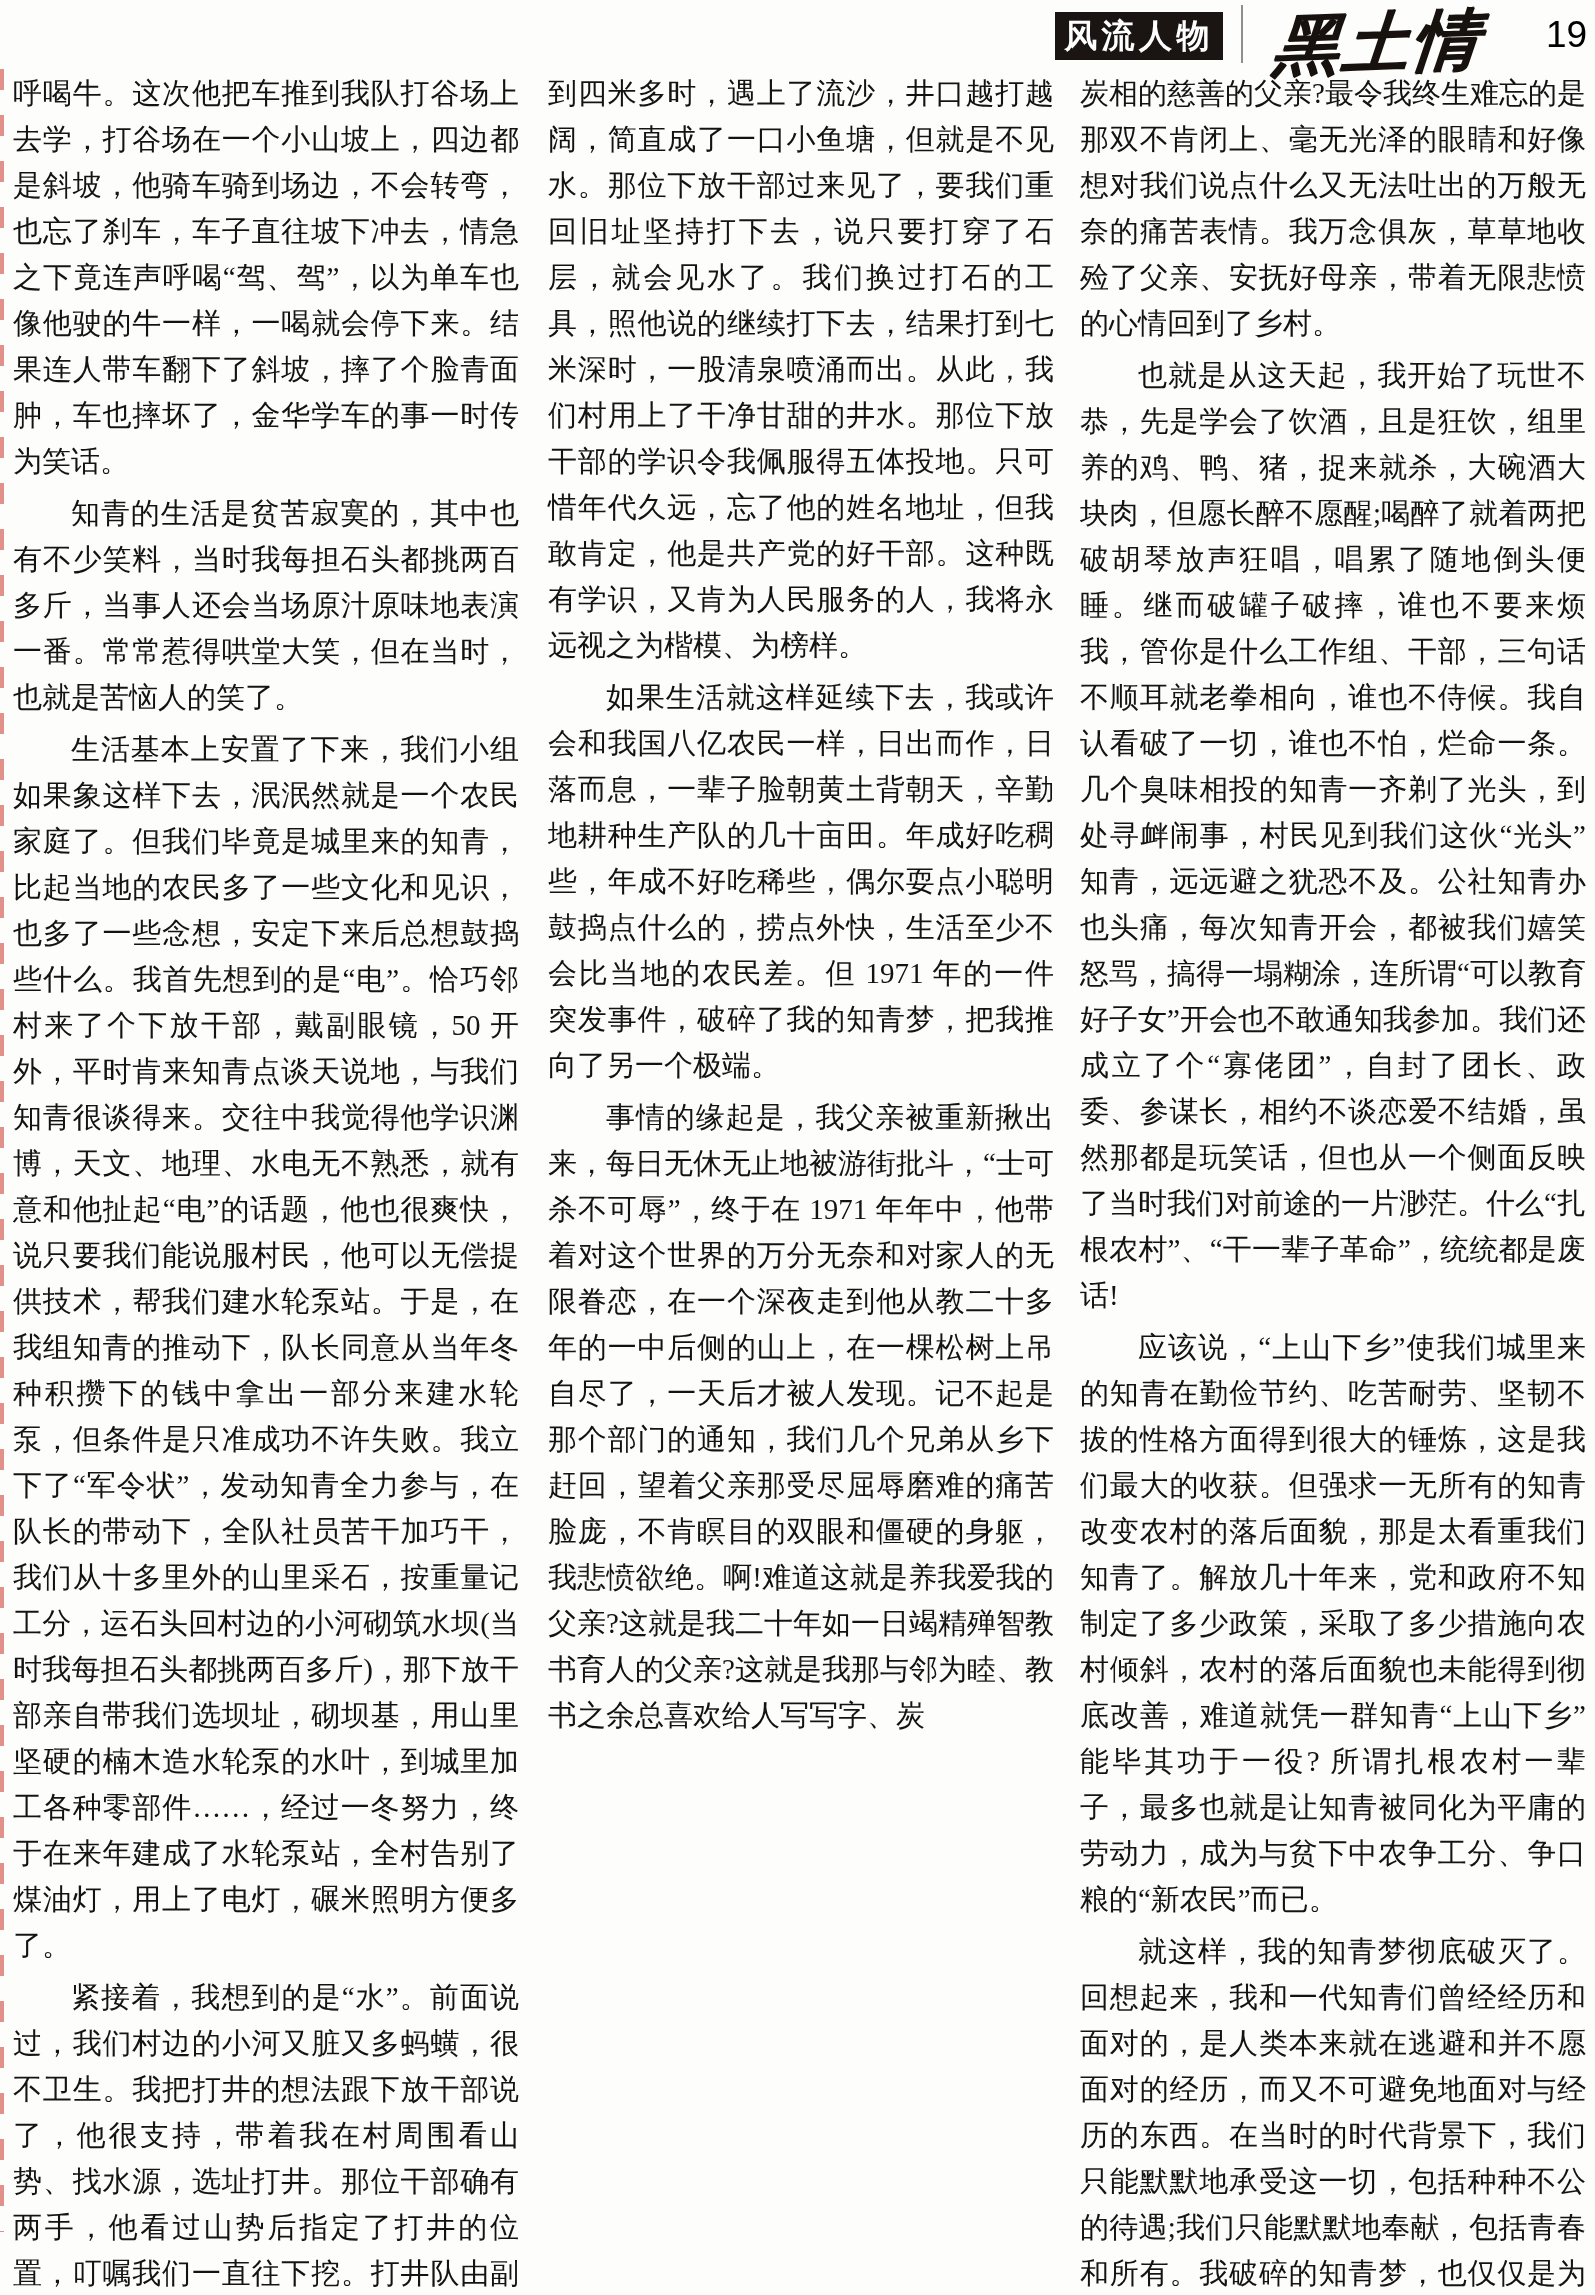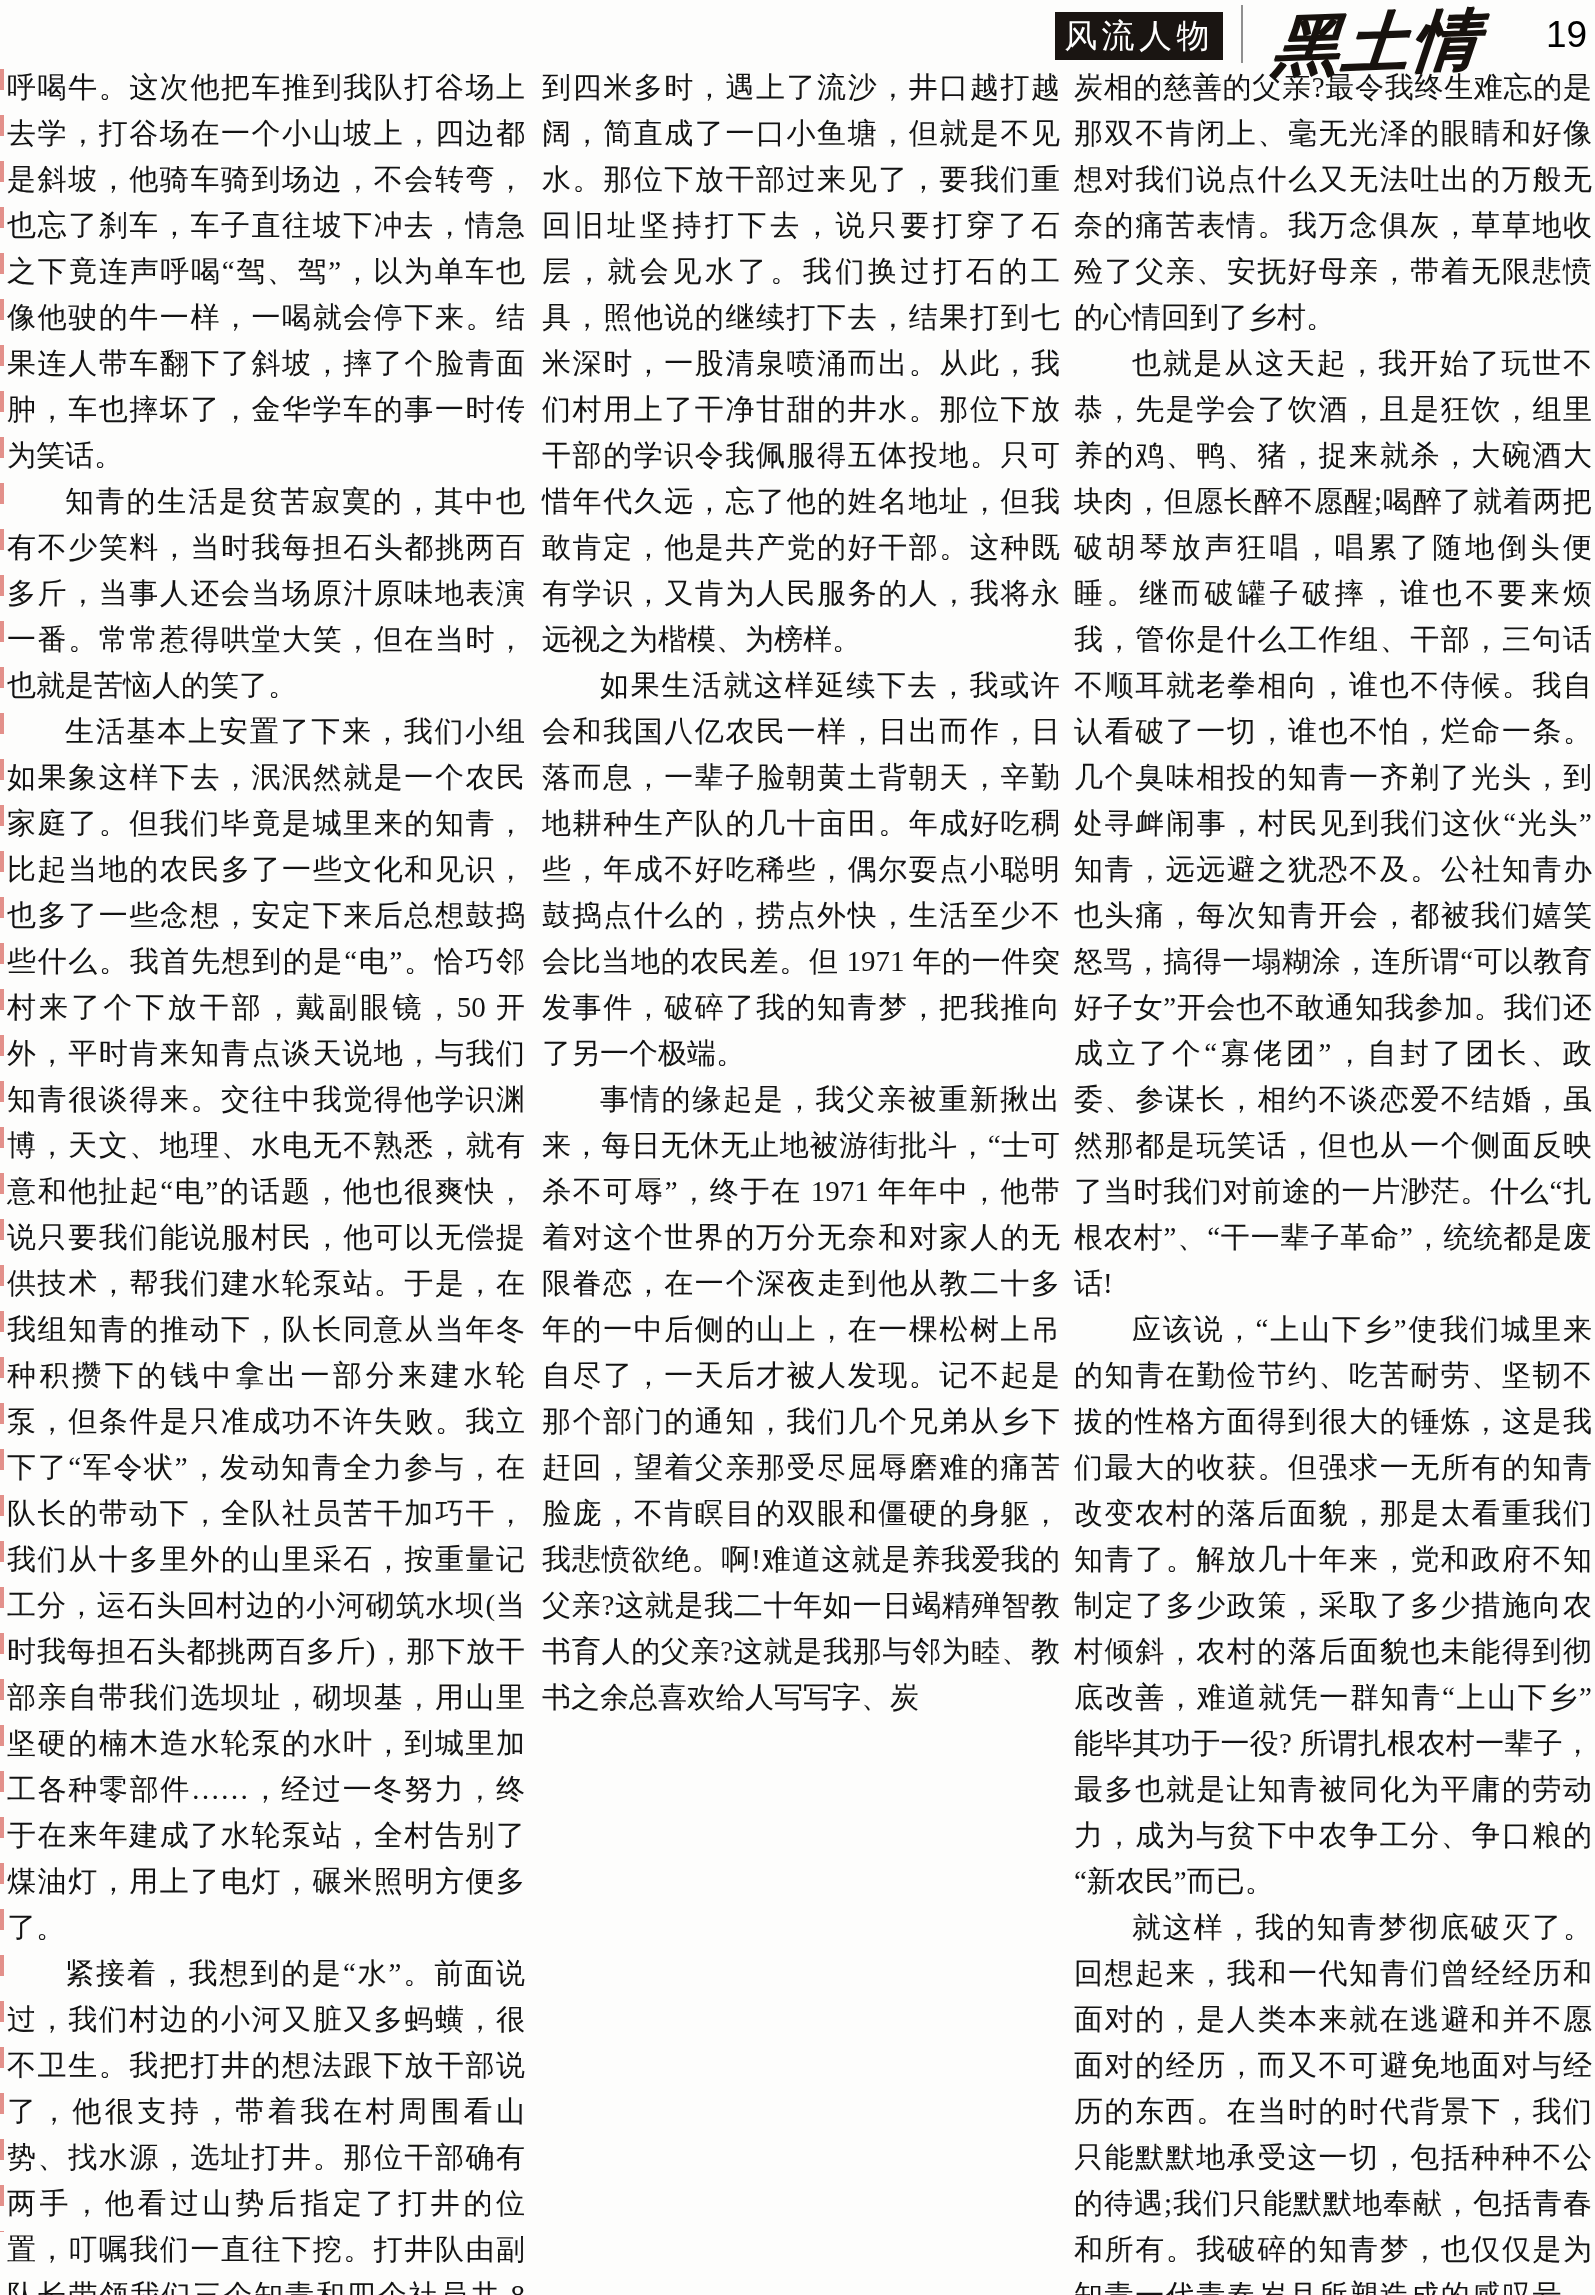--- a/index.html
+++ b/index.html
@@ -12,21 +12,21 @@
     font-family:"Liberation Serif","DejaVu Serif",serif;
     overflow:hidden;
   }
   
   .section-box{
     position:absolute;left:1055px;top:12.4px;
     width:168px;height:48px;
     background:#1a1512;color:#ffffff;
     display:flex;align-items:center;justify-content:center;
     font-family:"Liberation Sans","DejaVu Sans",sans-serif;
-    font-weight:normal;font-size:33px;letter-spacing:4.4px;
+    font-weight:bold;font-size:33px;letter-spacing:4.4px;
   }
   .header-divider{
     position:absolute;left:1241px;top:5.3px;
     width:1.8px;height:58px;background:#8f8f8f;
   }
   .masthead{
     position:absolute;left:1274px;top:-3.5px;
     width:266px;height:76px;
     font-size:66px;font-weight:900;font-style:italic;
     letter-spacing:3.5px;color:#17120e;
@@ -42,21 +42,21 @@
   
   .col{
     position:absolute;top:64px;width:518px;
     font-size:29px;line-height:46px;
     text-align:justify;
     color:#131313;
   }
   .col-1{left:7px;}
   .col-2{left:542px;}
   .col-3{left:1074px;}
-  .col p{margin:0;padding:0;text-indent:0;}
+  .col p{margin:6px;padding:0;text-indent:0;}
   .col p.ind{text-indent:2em;}
   
   .scan-artifact{
     position:absolute;left:0;top:69px;
     width:4.4px;height:2163px;
     background:repeating-linear-gradient(
       to bottom,
       rgba(205,55,45,0.55) 0px, rgba(205,55,45,0.55) 21px,
       rgba(205,55,45,0) 21px, rgba(205,55,45,0) 46px);
   }

